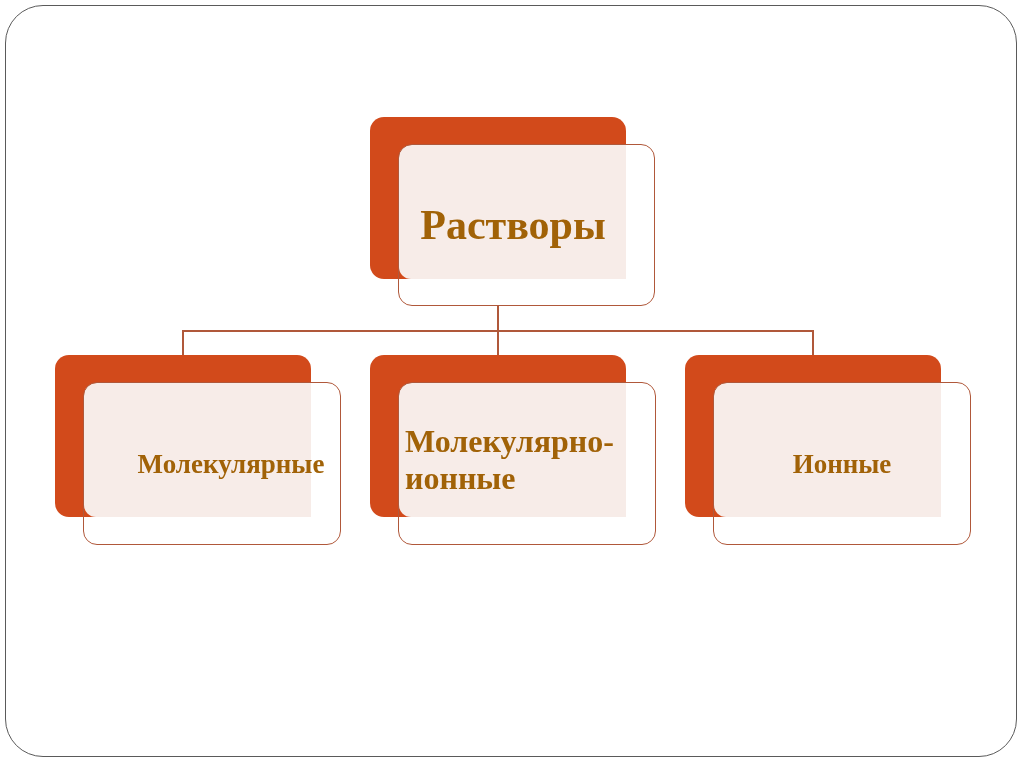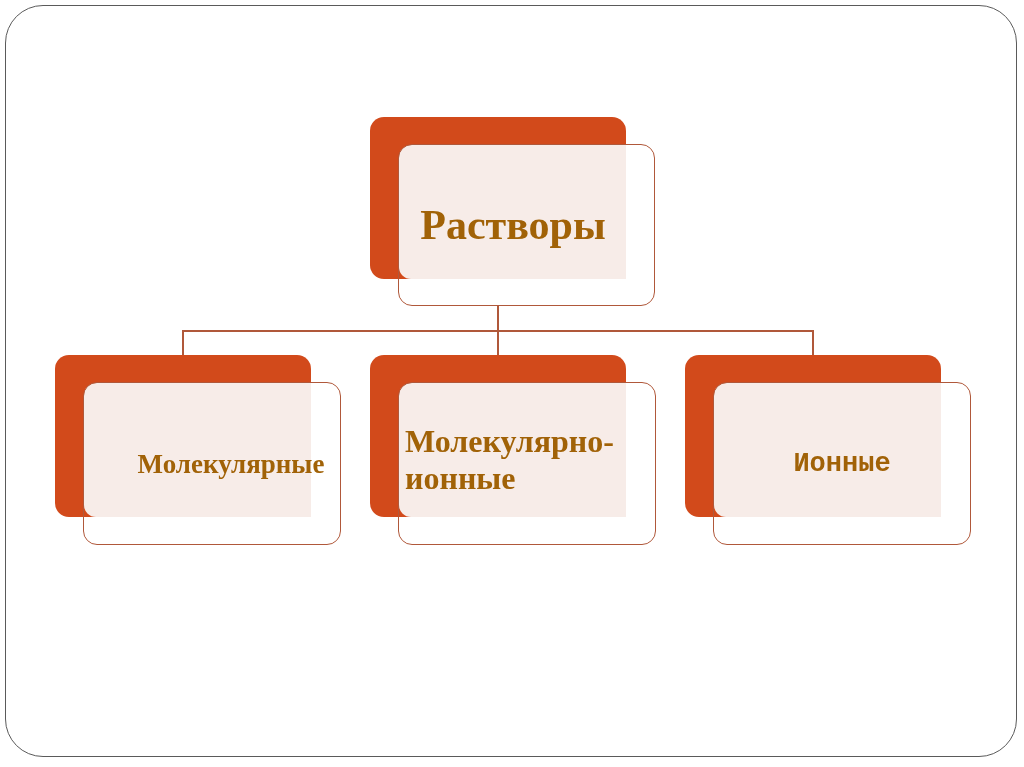--- a/index.html
+++ b/index.html
@@ -43,14 +43,14 @@
   <div class="back" style="left:370px;top:355px;width:256px;height:162px;"></div>
   <div class="tint" style="left:399px;top:383px;width:227px;height:134px;"></div>
   <div class="front" style="left:398px;top:382px;width:258px;height:163px;"></div>
   <div class="label" style="left:405px;top:395px;width:240px;height:130px;font-size:32px;word-spacing:0;">Молекулярно-ионные</div>
 </div>
 
 <div>
   <div class="back" style="left:685px;top:355px;width:256px;height:162px;"></div>
   <div class="tint" style="left:714px;top:383px;width:227px;height:134px;"></div>
   <div class="front" style="left:713px;top:382px;width:258px;height:163px;"></div>
-  <div class="label" style="left:713px;top:395px;width:258px;height:140px;font-size:27px;font-family:Liberation Mono, monospace;">Ионные</div>
+  <div class="label" style="left:713px;top:395px;width:258px;height:140px;font-size:27px;">Ионные</div>
 </div>
 
 </body></html>

